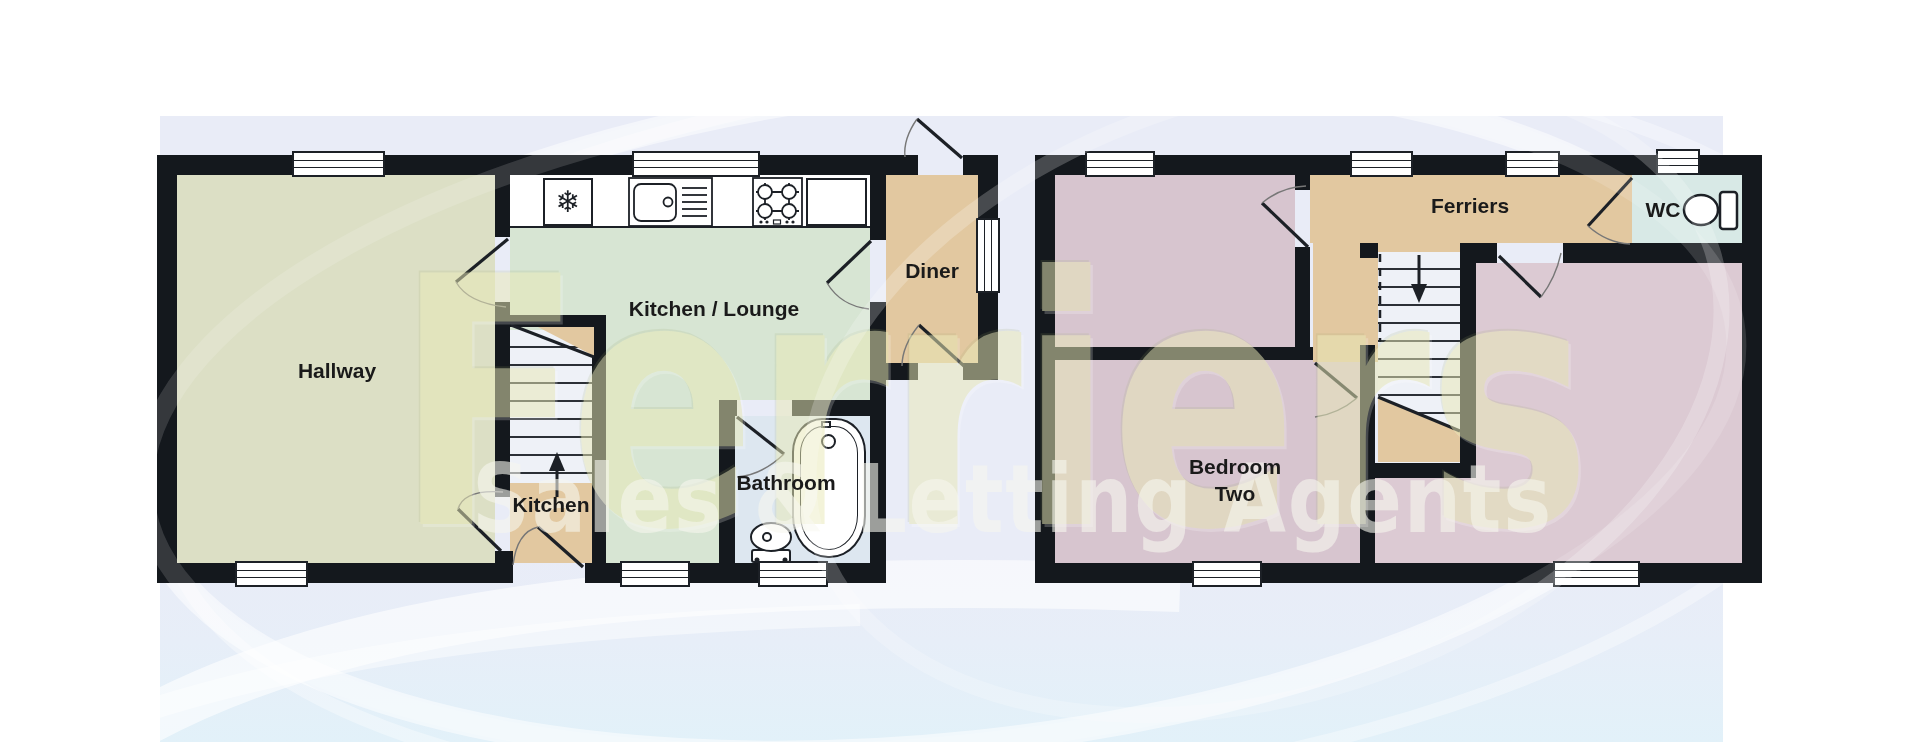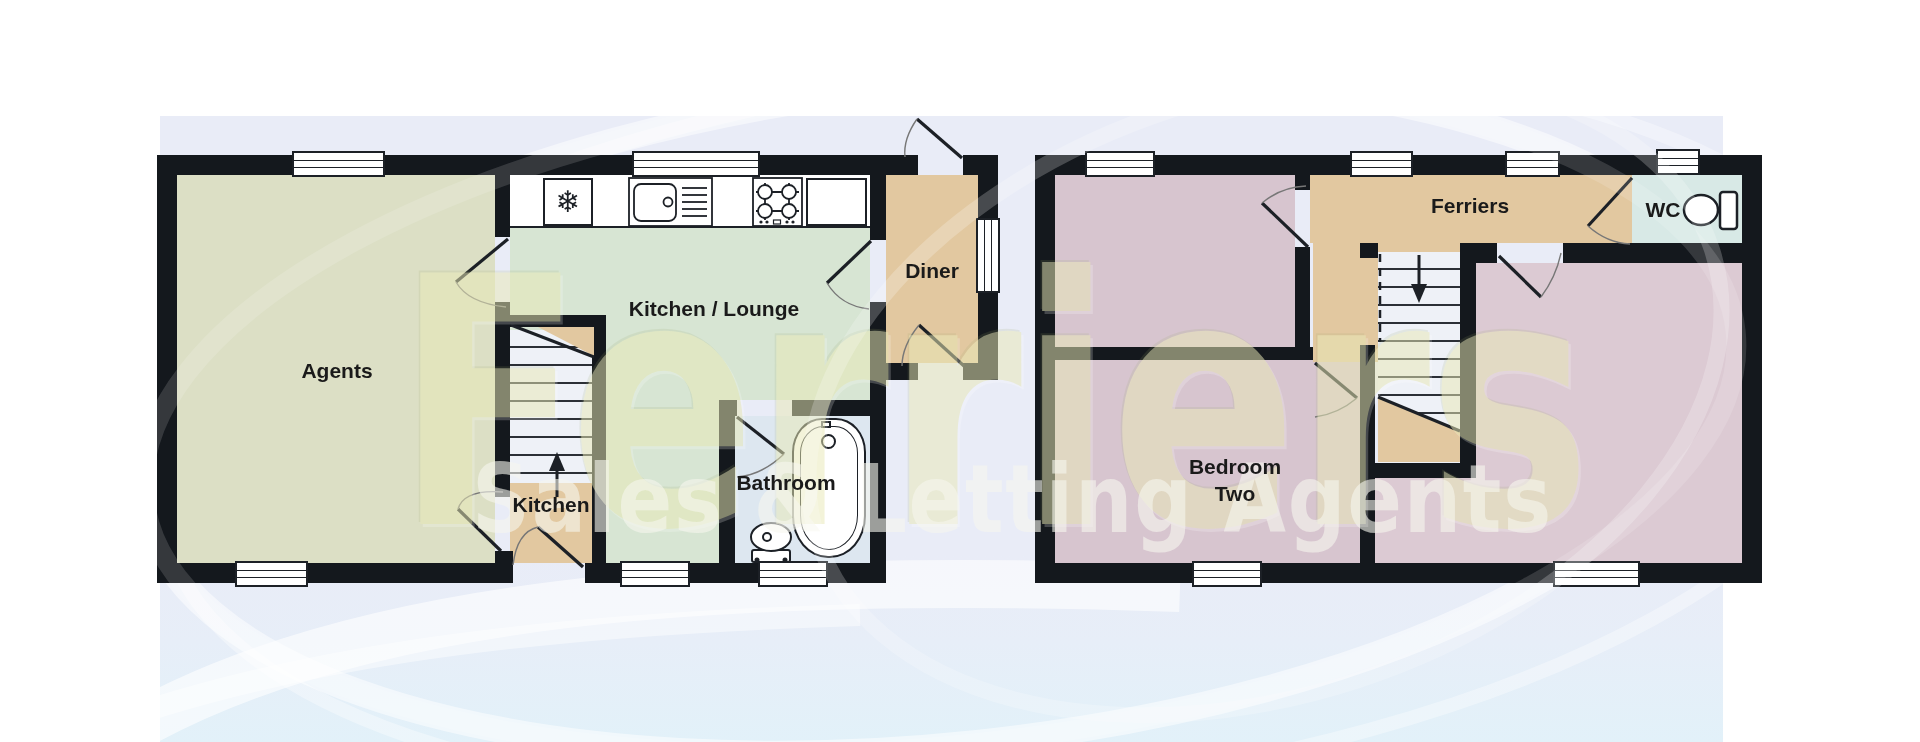--- a/index.html
+++ b/index.html
@@ -235,21 +235,21 @@
 
   <div class="wm wm-brand">Ferriers</div>
   <div class="wm wm-tag">Sales &amp; Letting Agents</div>
   <svg class="layer z3">
     <g fill="none" stroke="#ffffff">
       <ellipse cx="1265" cy="395" rx="470" ry="300" stroke-width="16" opacity="0.22" transform="rotate(-18 1265 395)"></ellipse>
       <ellipse cx="940" cy="415" rx="800" ry="330" stroke-width="20" opacity="0.14" transform="rotate(-6 940 415)"></ellipse>
     </g>
   </svg>
 
-  <div class="label" style="left:337px;top:371px">Agents</div>
+  <div class="label" style="left:337px;top:371px">Hallway</div>
   <div class="label" style="left:714px;top:309px">Kitchen / Lounge</div>
   <div class="label" style="left:551px;top:505px">Kitchen</div>
   <div class="label" style="left:786px;top:483px">Bathroom</div>
   <div class="label" style="left:932px;top:271px">Diner</div>
   <div class="label wrap" style="left:1235px;top:481px">Bedroom Two</div>
   <div class="label" style="left:1470px;top:206px">Ferriers</div>
   <div class="label" style="left:1663px;top:210px">WC</div>
 
 </div>
 

